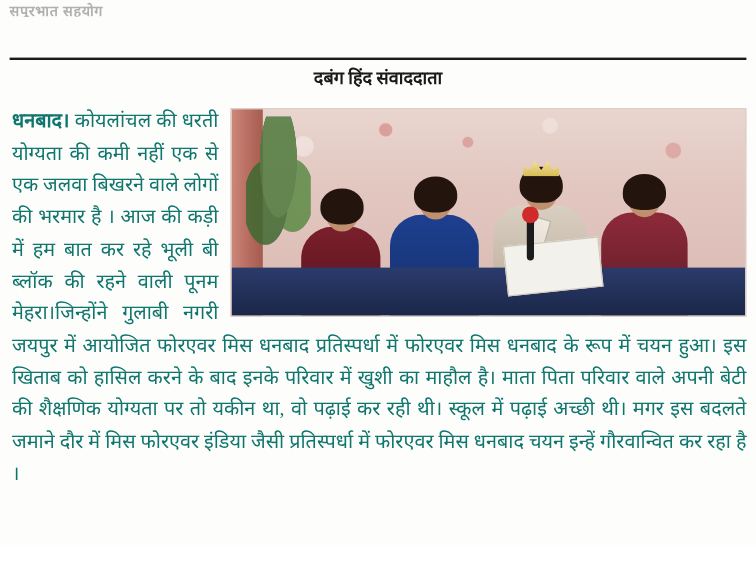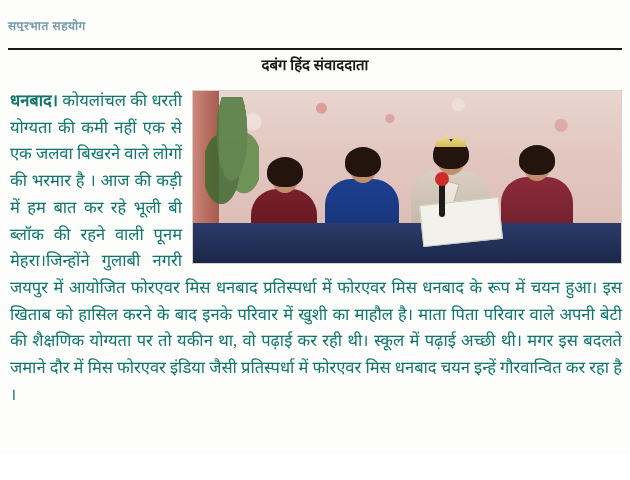--- a/index.html
+++ b/index.html
@@ -16,26 +16,26 @@
   .page {
     position: relative;
     width: 630px;
     height: 480px;
     background: #fdfdfb;
     overflow: hidden;
   }
   
   .top-strip {
     position: absolute;
-    top: 17px;
+    top: 0;
     left: 0;
     width: 516px;
     height: 14px;
     overflow: hidden;
-    color: #0c4a6e;
+    color: #737373;
     font-size: 12px;
     font-weight: bold;
     letter-spacing: 0.5px;
     padding-left: 8px;
     box-sizing: border-box;
     opacity: 0.55;
   }
   .headline {
     position: absolute;
     top: 12px;

